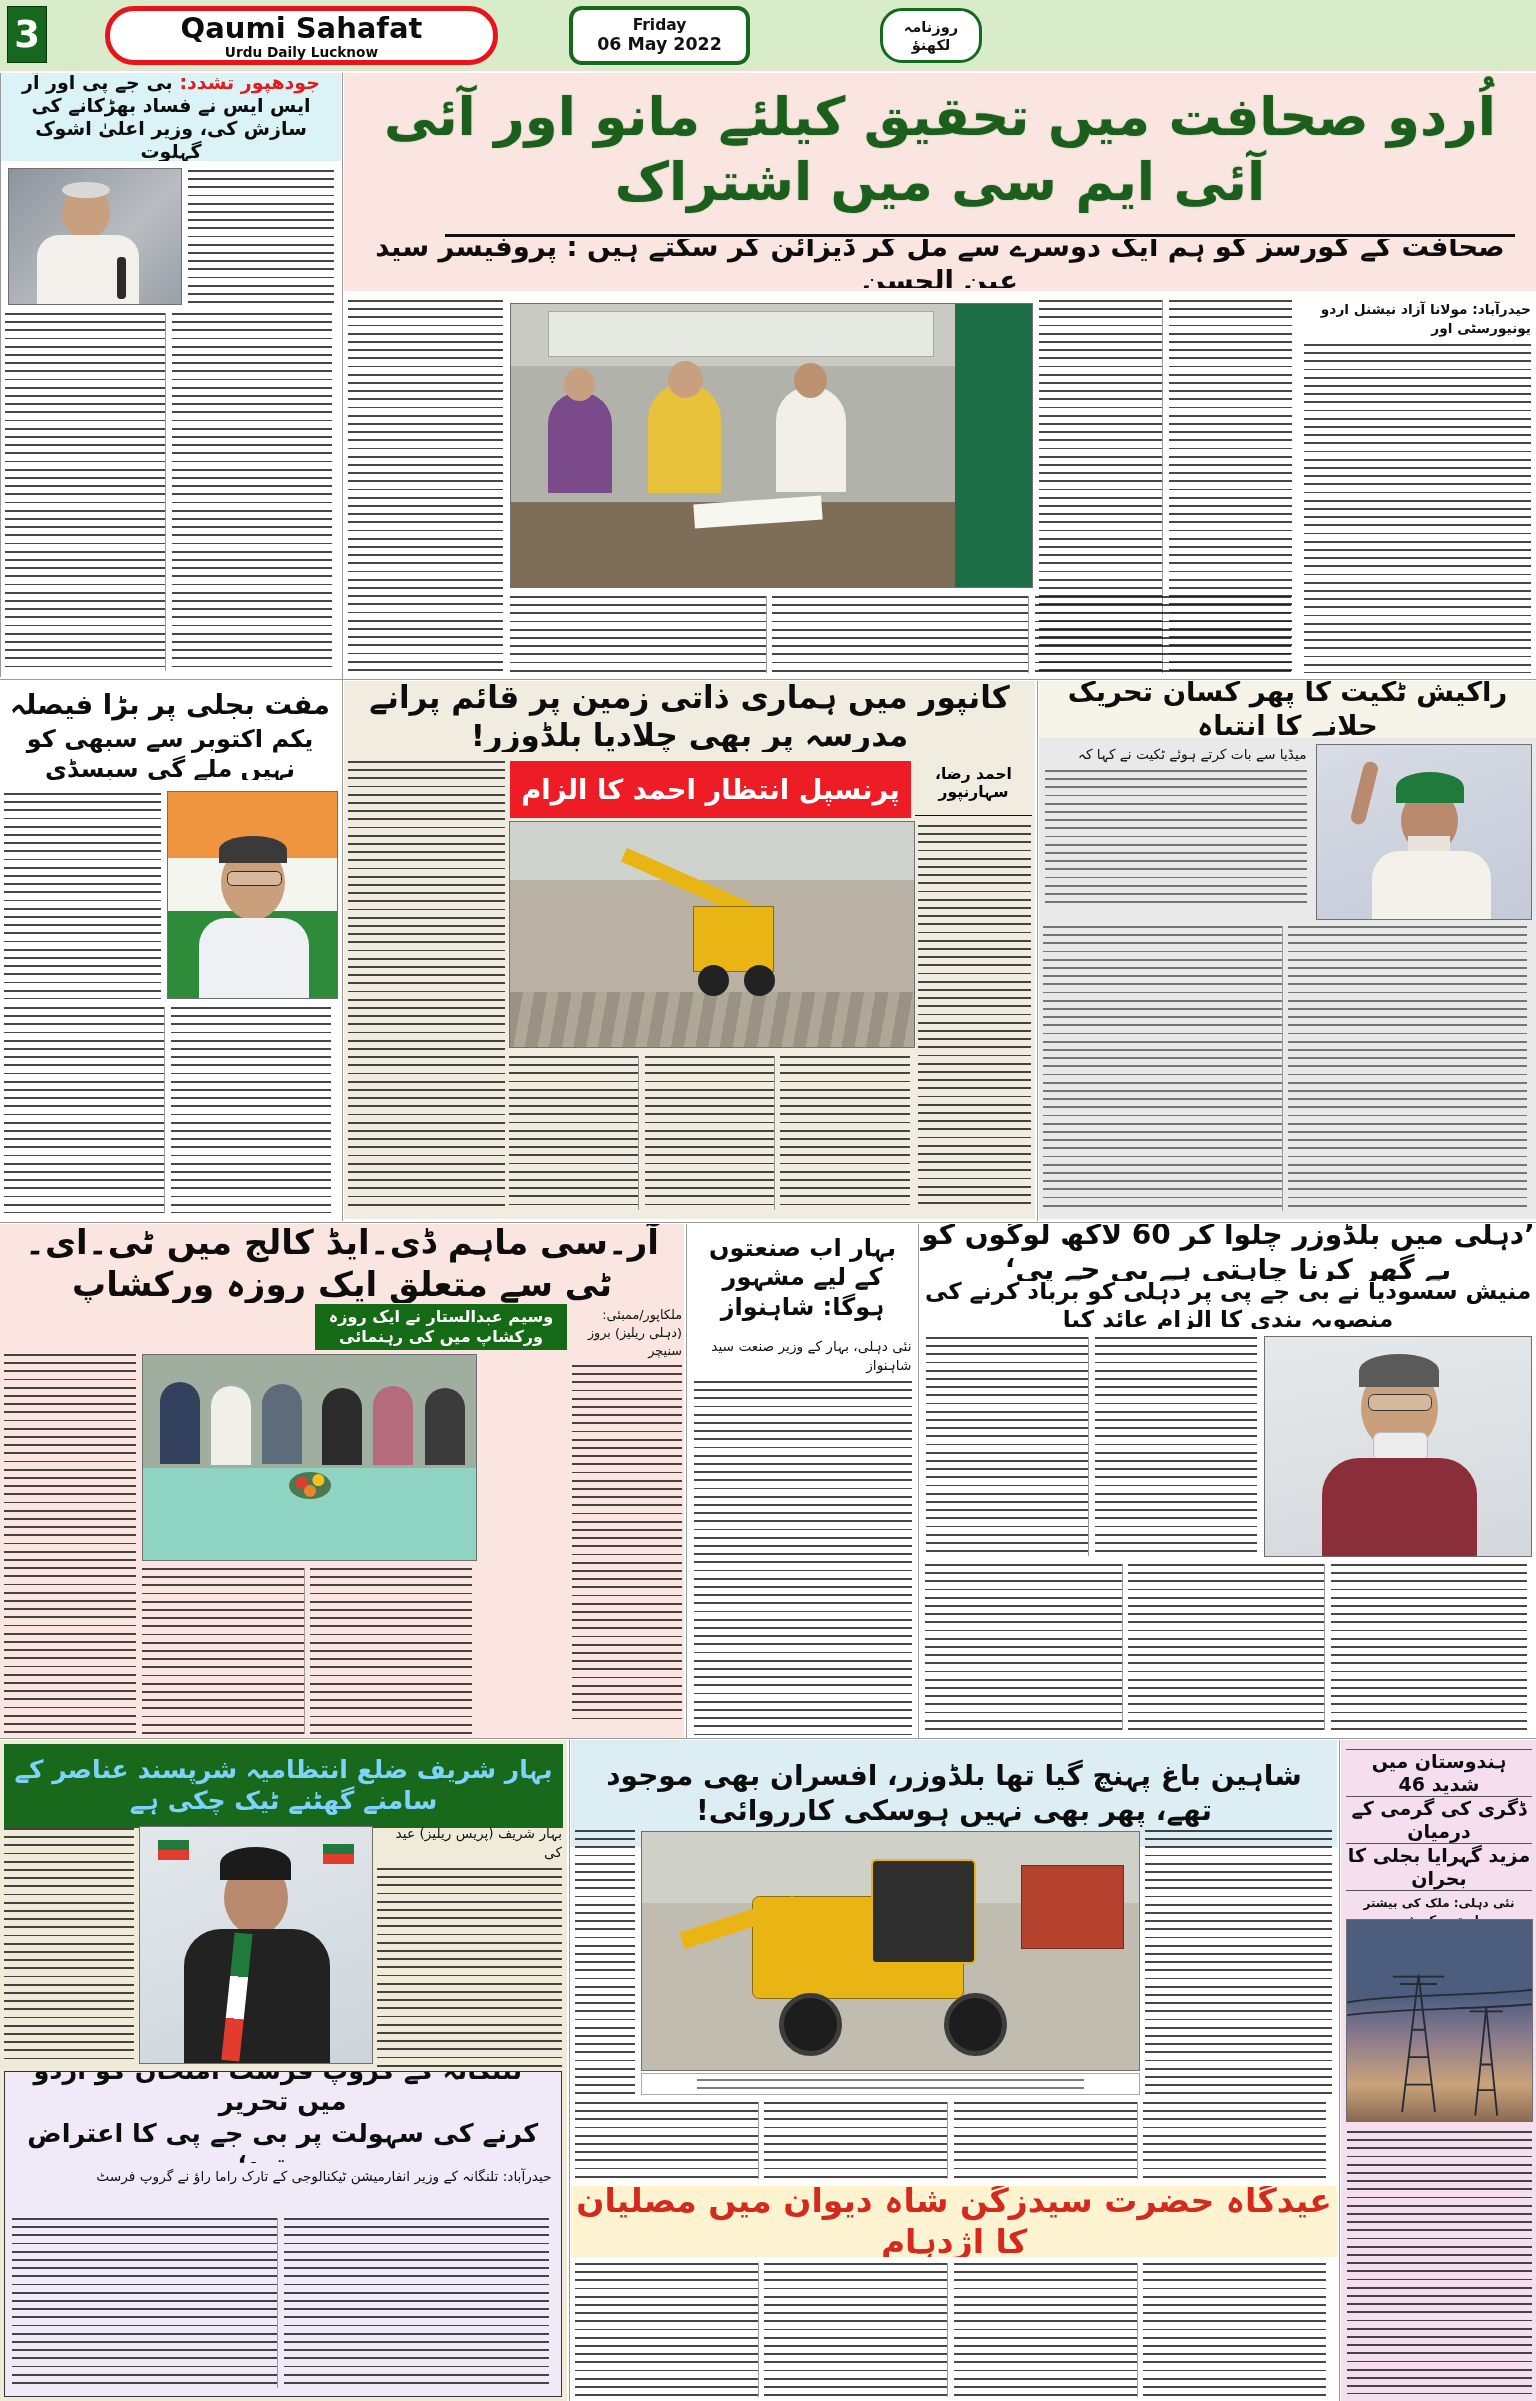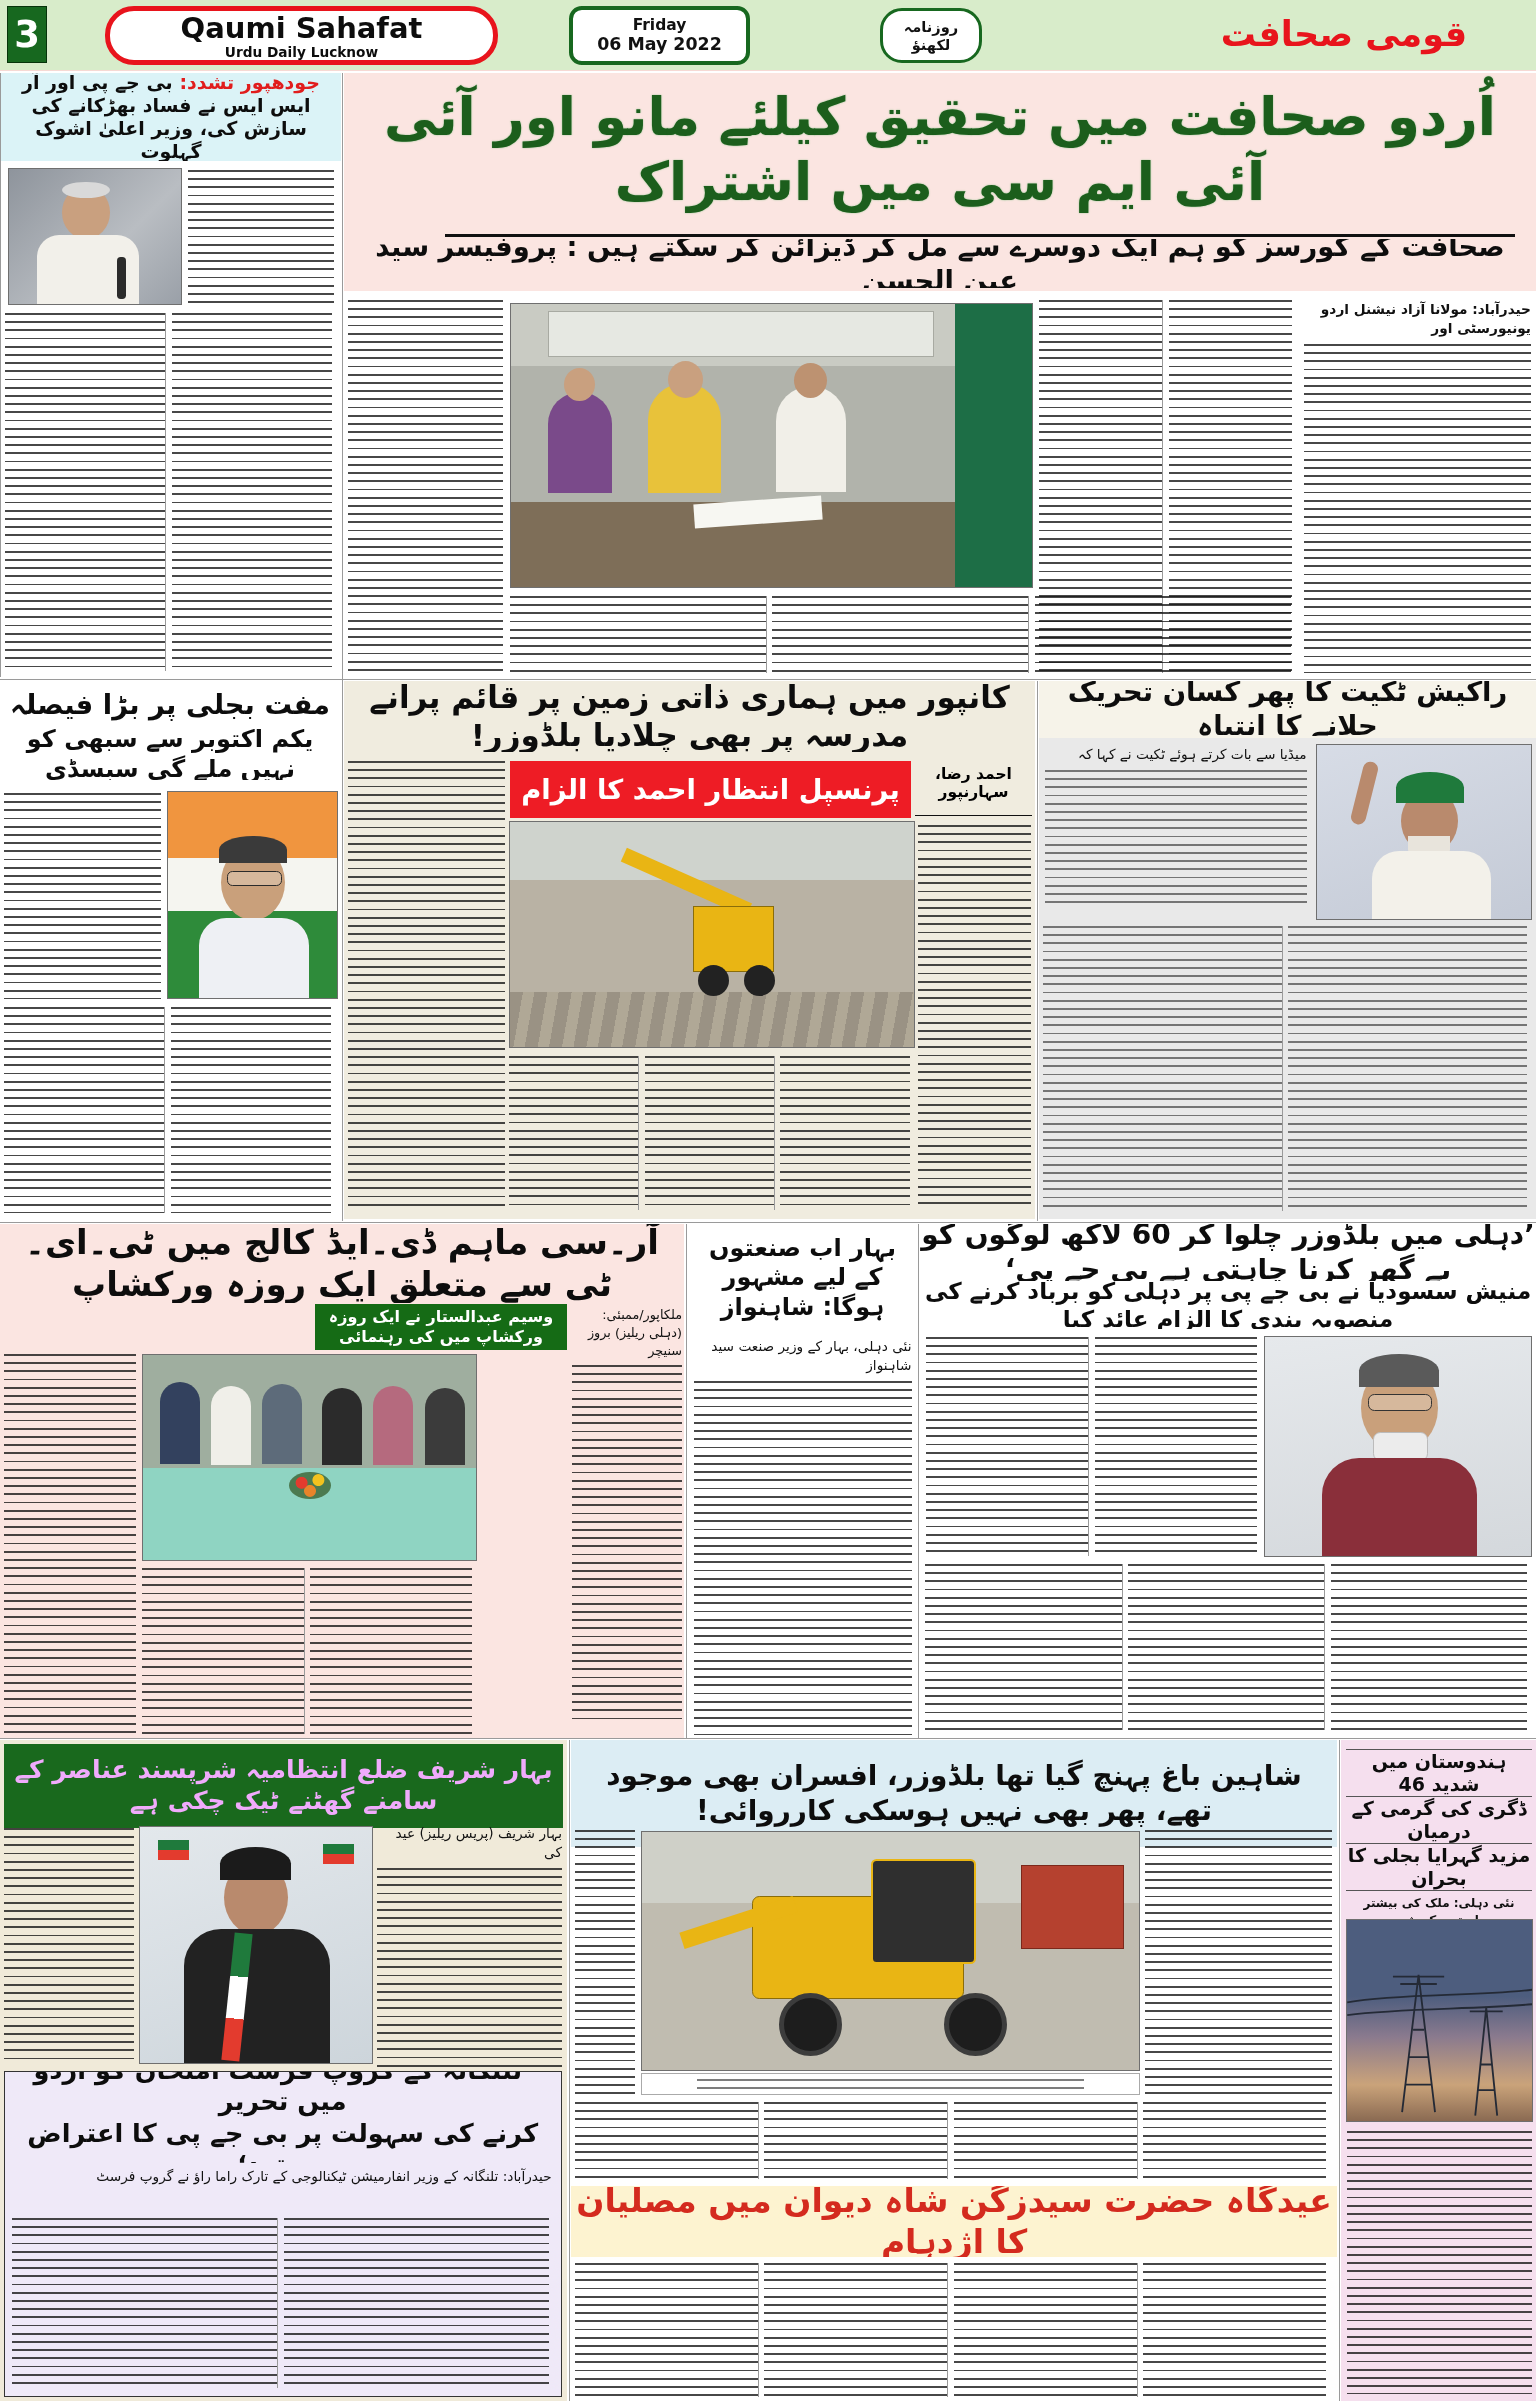--- a/index.html
+++ b/index.html
@@ -35,23 +35,20 @@
       <div style="font-size:29px;font-weight:bold;color:#0d0d0d;line-height:1.05;margin-top:1.8px;">Qaumi Sahafat</div>
       <div style="font-size:13.7px;font-weight:bold;color:#0d0d0d;">Urdu Daily Lucknow</div>
     </div>
     <div class="abs" style="left:569px;top:6.4px;width:181px;height:59px;background:#fff;border:4.6px solid #17681f;border-radius:12.8px;text-align:center;direction:ltr;">
       <div style="font-size:15.5px;font-weight:bold;color:#111;margin-top:5.5px;">Friday</div>
       <div style="font-size:17.4px;font-weight:bold;color:#111;">06 May 2022</div>
     </div>
     <div class="abs headline" style="left:880px;top:8.2px;width:102px;height:55px;background:#fff;border:3.7px solid #17681f;border-radius:22px;font-size:14.6px;color:#111;">
       <span>روزنامہ لکھنؤ</span>
     </div>
-    <div class="abs headline" style="left:1207px;top:7.3px;width:274px;height:55px;color:#e8141c;font-size:35px;">
-      <span>قومی صحافت</span>
-    </div>
   </div>
 
   <div class="abs" style="left:0;top:73px;width:340px;height:604px;background:#fff;border-left:0.9px solid #9a9a9a;">
     <div class="abs headline" style="left:0;top:0;width:340px;height:88px;background:#dbf3f7;font-size:19px;color:#0d0d0d;padding:0 5.5px;">
       <span>
         <span style="color:#e11d1d;">جودھپور تشدد:</span>
         <span>بی جے پی اور آر ایس ایس نے فساد بھڑکانے کی سازش کی، وزیر اعلیٰ اشوک گہلوت</span>
       </span>
     </div>
     <div class="photo" style="left:7.3px;top:95px;width:174px;height:137px;background:linear-gradient(135deg,#8e949c,#b9bdc2 60%,#9aa0a8);">
@@ -270,21 +267,21 @@
           <div class="c sim"></div>
           <div class="c sim"></div>
           <div class="c sim"></div>
         </div>
     </div>
   </div>
 
   <div class="hrule" style="left:0;top:1738px;width:1536px;"></div>
 
   <div class="abs" style="left:0;top:1740px;width:567px;height:661px;background:#f0ead9;">
-    <div class="headline" style="margin:3.7px;height:84px;background:#19691d;color:#f0abfc;font-size:25px;padding:0 7.3px;">
+    <div class="headline" style="margin:3.7px;height:84px;background:#19691d;color:#7dd3fc;font-size:25px;padding:0 7.3px;">
       <span>بہار شریف ضلع انتظامیہ شرپسند عناصر کے سامنے گھٹنے ٹیک چکی ہے</span>
     </div>
     <div class="abs" style="left:377px;top:84px;width:185px;height:240px;">
       <div class="dateline" style="font-weight:normal;">بہار شریف (پریس ریلیز) عید کی</div>
       <div class="sim" style="height:199px;margin-top:5.5px;"></div>
     </div>
     <div class="photo" style="left:139px;top:86px;width:234px;height:238px;background:linear-gradient(160deg,#e3e8ec,#cdd5db);">
       <div class="shape" style="left:18.3px;top:12.8px;width:31px;height:20px;background:linear-gradient(180deg,#1f7a3c 50%,#e33b2e 50%);"></div>
       <div class="shape" style="left:183px;top:16.5px;width:31px;height:20px;background:linear-gradient(180deg,#1f7a3c 50%,#e33b2e 50%);"></div>
       <div class="shape" style="left:84px;top:33px;width:64px;height:75px;border-radius:50%;background:#b98a6d;"></div>

